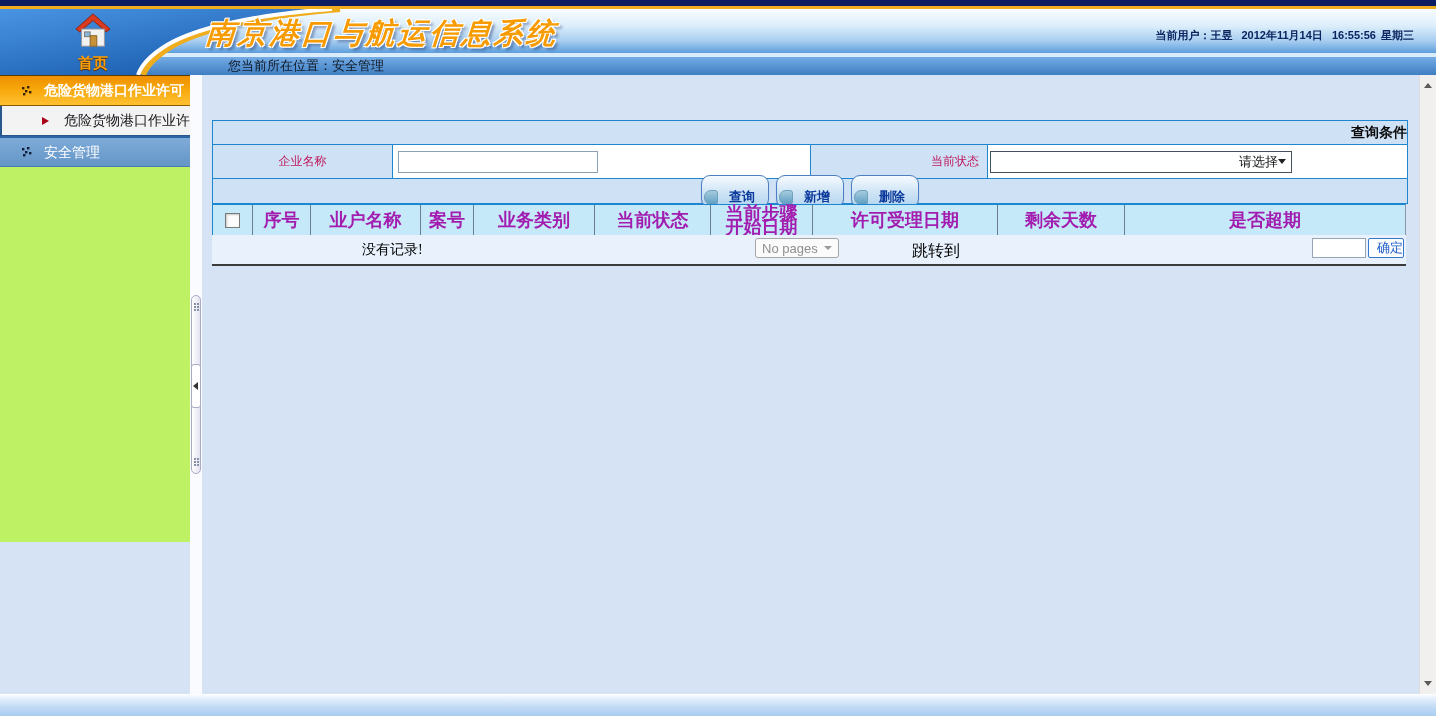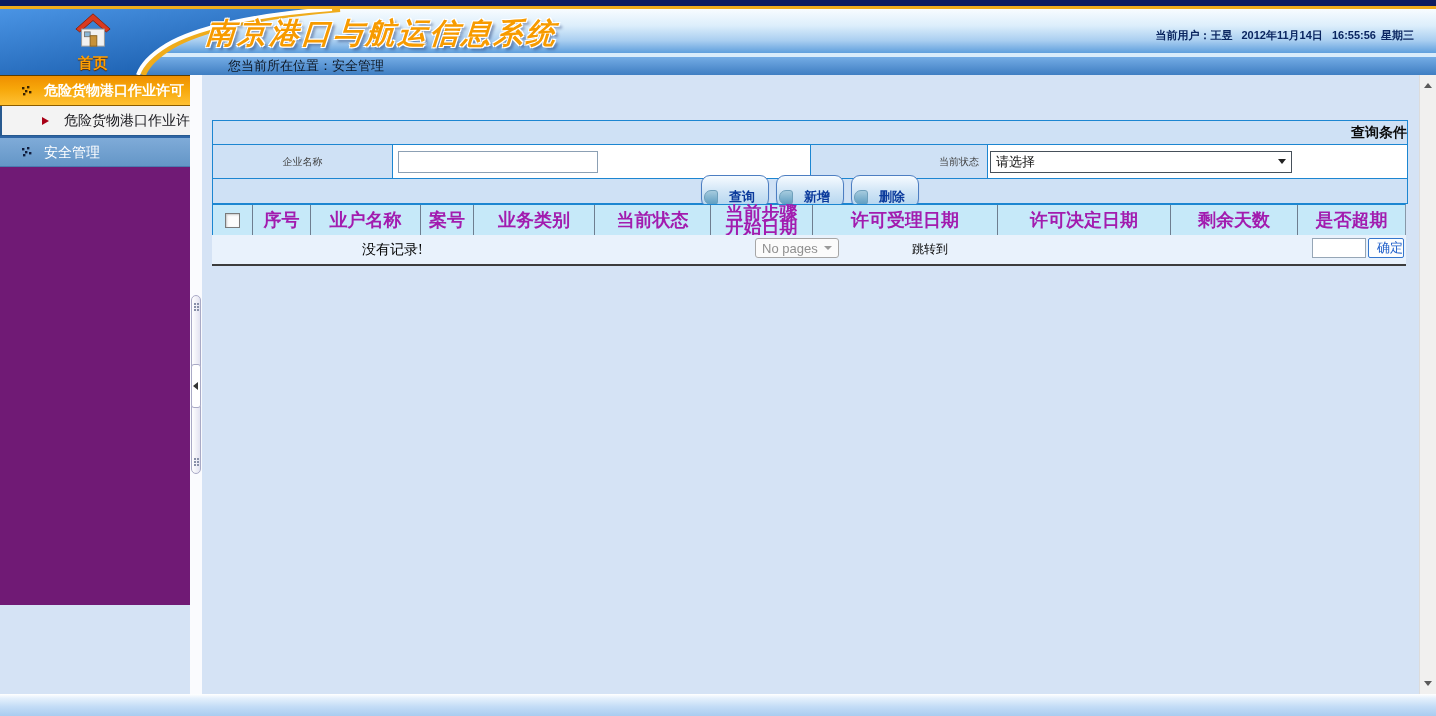--- a/index.html
+++ b/index.html
@@ -21,21 +21,21 @@
   .home-block{position:absolute;left:64px;top:11px;width:58px;text-align:center;cursor:pointer;}
   .home-label{display:block;margin-top:1px;color:#ff9e00;font-size:15px;font-weight:bold;
               text-shadow:0 1px 1px #5c2c00;}
   .app-title{position:absolute;left:206px;top:14px;font-size:29px;font-weight:bold;font-style:italic;
              letter-spacing:3px;color:#f79b00;transform:skewX(-4deg);
              text-shadow:-1px -1px 0 #fff,1px -1px 0 #fff,-1px 1px 0 #fff,1px 1px 0 #fff,3px 3px 3px rgba(10,30,90,.45);}
   .user-info{position:absolute;right:22px;top:28px;font-size:11px;font-weight:600;color:#0a2560;}
   .user-info span{margin-left:6px;}
 
   
-  .sidebar{position:absolute;left:0;top:75px;width:190px;height:530px;background:#701a75;}
+  .sidebar{position:absolute;left:0;top:75px;width:190px;height:467px;background:#bef264;}
   .side-item{position:relative;font-size:14px;cursor:pointer;}
   .si-active{height:29px;line-height:29px;color:#fff;font-weight:bold;padding-left:44px;
              background:linear-gradient(180deg,#ef8f00 0%,#f7a70a 45%,#ffc133 100%);
              border-top:1px solid #5c3c00;border-bottom:1px solid #8a5c00;}
   .si-sub{height:29px;line-height:29px;background:#f3f3f3;color:#15151a;padding-left:62px;
           border-bottom:1px solid #27598f;border-left:2px solid #27598f;}
   .si-blue{height:28px;line-height:28px;color:#fff;padding-left:44px;
            background:linear-gradient(180deg,#7fabd8 0%,#6496c7 100%);
            border-top:2px solid #2d64a4;border-bottom:1px solid #4a7ab0;}
   .bullet{position:absolute;left:22px;top:50%;margin-top:-5px;width:10px;height:10px;}
@@ -55,28 +55,28 @@
   .grip.top{top:7px;} .grip.bot{bottom:13px;}
 
   
   .main{position:absolute;left:202px;top:75px;width:1217px;height:619px;background:#d5e3f5;}
 
   .qform{position:absolute;left:10px;top:45px;width:1194px;border:1px solid #1c86d1;}
   .q-title{height:23px;line-height:23px;text-align:right;font-weight:bold;font-size:14px;
            color:#0a0a0a;background:#cfe1f5;border-bottom:1px solid #1c86d1;}
   .q-fields{display:flex;height:33px;background:#fff;border-bottom:1px solid #1c86d1;}
   .q-label{background:#cfe1f5;display:flex;align-items:center;justify-content:center;
-           font-size:10px;color:#404040;box-sizing:border-box;}
+           font-size:12px;color:#be185d;box-sizing:border-box;}
   .q-label.company{width:180px;border-right:1px solid #1c86d1;}
   .q-cell-input{width:418px;display:flex;align-items:center;border-right:1px solid #1c86d1;box-sizing:border-box;}
   .q-label.status{width:177px;justify-content:flex-end;padding-right:8px;border-right:1px solid #1c86d1;}
   .q-cell-select{flex:1;display:flex;align-items:center;background:#fff;}
   .company-input{margin-left:5px;width:192px;height:20px;border:1px solid #8ca0b4;font-size:13px;padding:0 3px;}
   .status-select{margin-left:2px;width:290px;height:20px;border:1px solid #46505a;background:#fff;
-                 display:flex;align-items:center;justify-content:space-between;
+                 display:flex;align-items:center;justify-content:flex-end;
                  font-size:13px;color:#111;padding:0 5px;cursor:pointer;}
   .dd-arrow{width:0;height:0;border-top:5px solid #222;border-left:4px solid transparent;border-right:4px solid transparent;}
   .q-buttons{height:24px;background:#cfe1f5;display:flex;align-items:center;justify-content:center;gap:7px;}
   .btn{height:19px;display:inline-flex;align-items:center;border:1px solid #4d7ec2;border-radius:9px;
        background:linear-gradient(180deg,#f6fbff,#d4e7f7 45%,#b2d4ee);padding:12px 13px 0 0;
        font-size:13px;color:#0b3a9c;font-weight:bold;cursor:pointer;box-shadow:0 1px 1px rgba(40,80,140,.3);}
   .btn .tab{width:14px;height:15px;margin:0 11px 0 2px;border-radius:7px 3px 3px 7px;
        background:linear-gradient(180deg,#a6cbde,#5f9ec2);border:1px solid #6fa0bc;box-sizing:border-box;}
 
   .dtable{position:absolute;left:10px;top:129px;width:1194px;}
@@ -87,21 +87,21 @@
       box-sizing:border-box;line-height:14px;}
   .th:last-child{border-right:none;flex:1;}
   .cbx{width:13px;height:13px;background:#fcfcfc;border:1px solid #7a7a7a;
        box-shadow:inset 1px 1px 2px #c8c8c8;cursor:pointer;}
   .pager{position:relative;height:29px;background:#e9f2fc;border-bottom:2px solid #3c3c3c;}
   .empty-text{position:absolute;left:150px;top:6px;font-size:14px;color:#000;font-family:Liberation Serif, serif;}
   .page-select{position:absolute;left:543px;top:3px;width:84px;height:20px;border:1px solid #a6a6a6;
        border-radius:3px;background:#fbfbfb;color:#8f8f8f;font-size:13px;display:flex;
        align-items:center;justify-content:space-between;padding:0 6px;box-sizing:border-box;}
   .dd-arrow-grey{width:0;height:0;border-top:4px solid #9a9a9a;border-left:4px solid transparent;border-right:4px solid transparent;}
-  .jump-label{position:absolute;left:700px;top:6px;font-size:12px;color:#000;}
+  .jump-label{position:absolute;left:700px;top:6px;font-size:16px;color:#000;}
   .jump-input{position:absolute;left:1100px;top:3px;width:48px;height:16px;border:1px solid #96a6b6;background:#fff;}
   .confirm-btn{position:absolute;left:1156px;top:3px;width:36px;height:20px;border:1px solid #3576cc;
        color:#1c5cc8;background:#fdfefe;font-size:13px;display:flex;align-items:center;
        justify-content:center;border-radius:2px;box-sizing:border-box;cursor:pointer;padding-left:8px;}
 
   
   .vscroll{position:absolute;right:0;top:75px;width:17px;height:619px;background:#f1f0ef;border-left:1px solid #dcdcdc;box-sizing:border-box;}
   .sbtn{position:absolute;left:0;width:16px;height:17px;display:flex;align-items:center;justify-content:center;cursor:pointer;}
   .sbtn.up{top:2px;} .sbtn.down{bottom:2px;}
   .tri-up{width:0;height:0;border-bottom:5px solid #5a5a5a;border-left:4px solid transparent;border-right:4px solid transparent;}
@@ -247,23 +247,20 @@
         <div class="th" style="width:116px">
             <span>当前状态</span>
           </div>
         <div class="th" style="width:102px">
           <span>当前步骤</span>
             <span>开始日期</span>
         </div>
         <div class="th" style="width:185px">
             <span>许可受理日期</span>
           </div>
-        <div class="th" style="width:173px">
-            <span>许可决定日期</span>
-          </div>
         <div class="th" style="width:127px">
             <span>剩余天数</span>
           </div>
         <div class="th">
             <span>是否超期</span>
           </div>
       </div>
       <div class="pager">
         <div class="empty-text">没有记录!</div>
         <div class="page-select">

